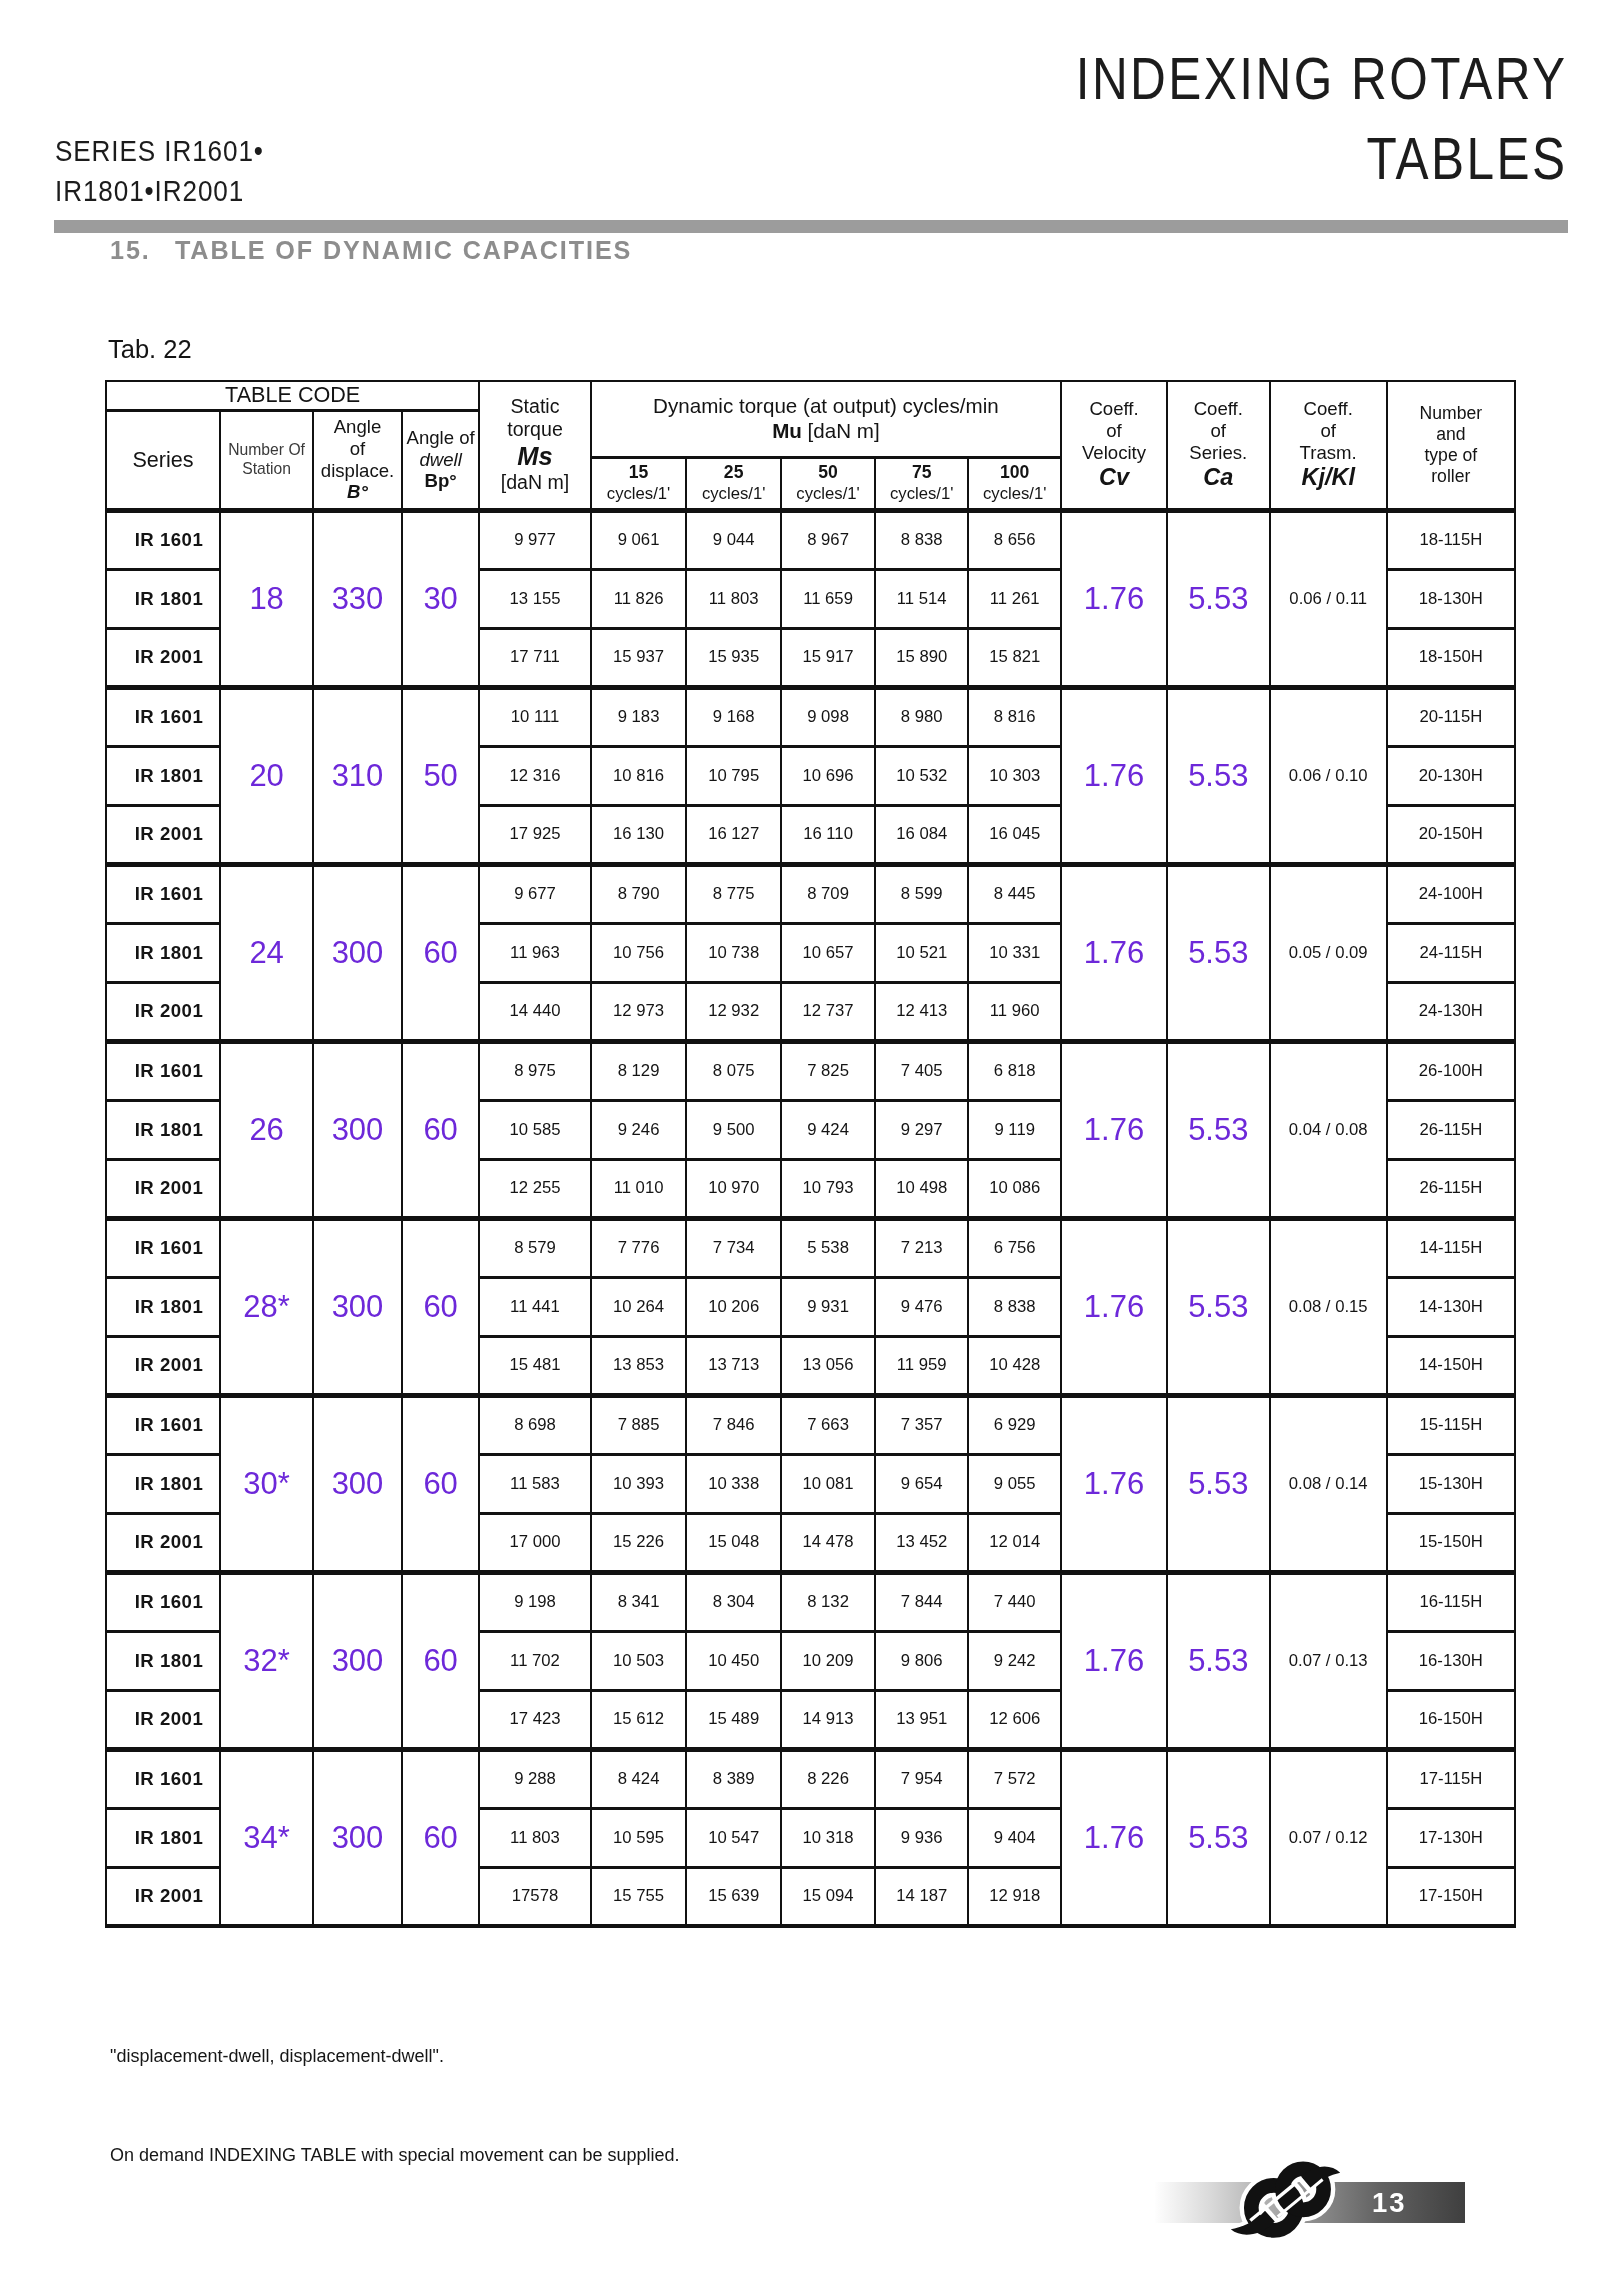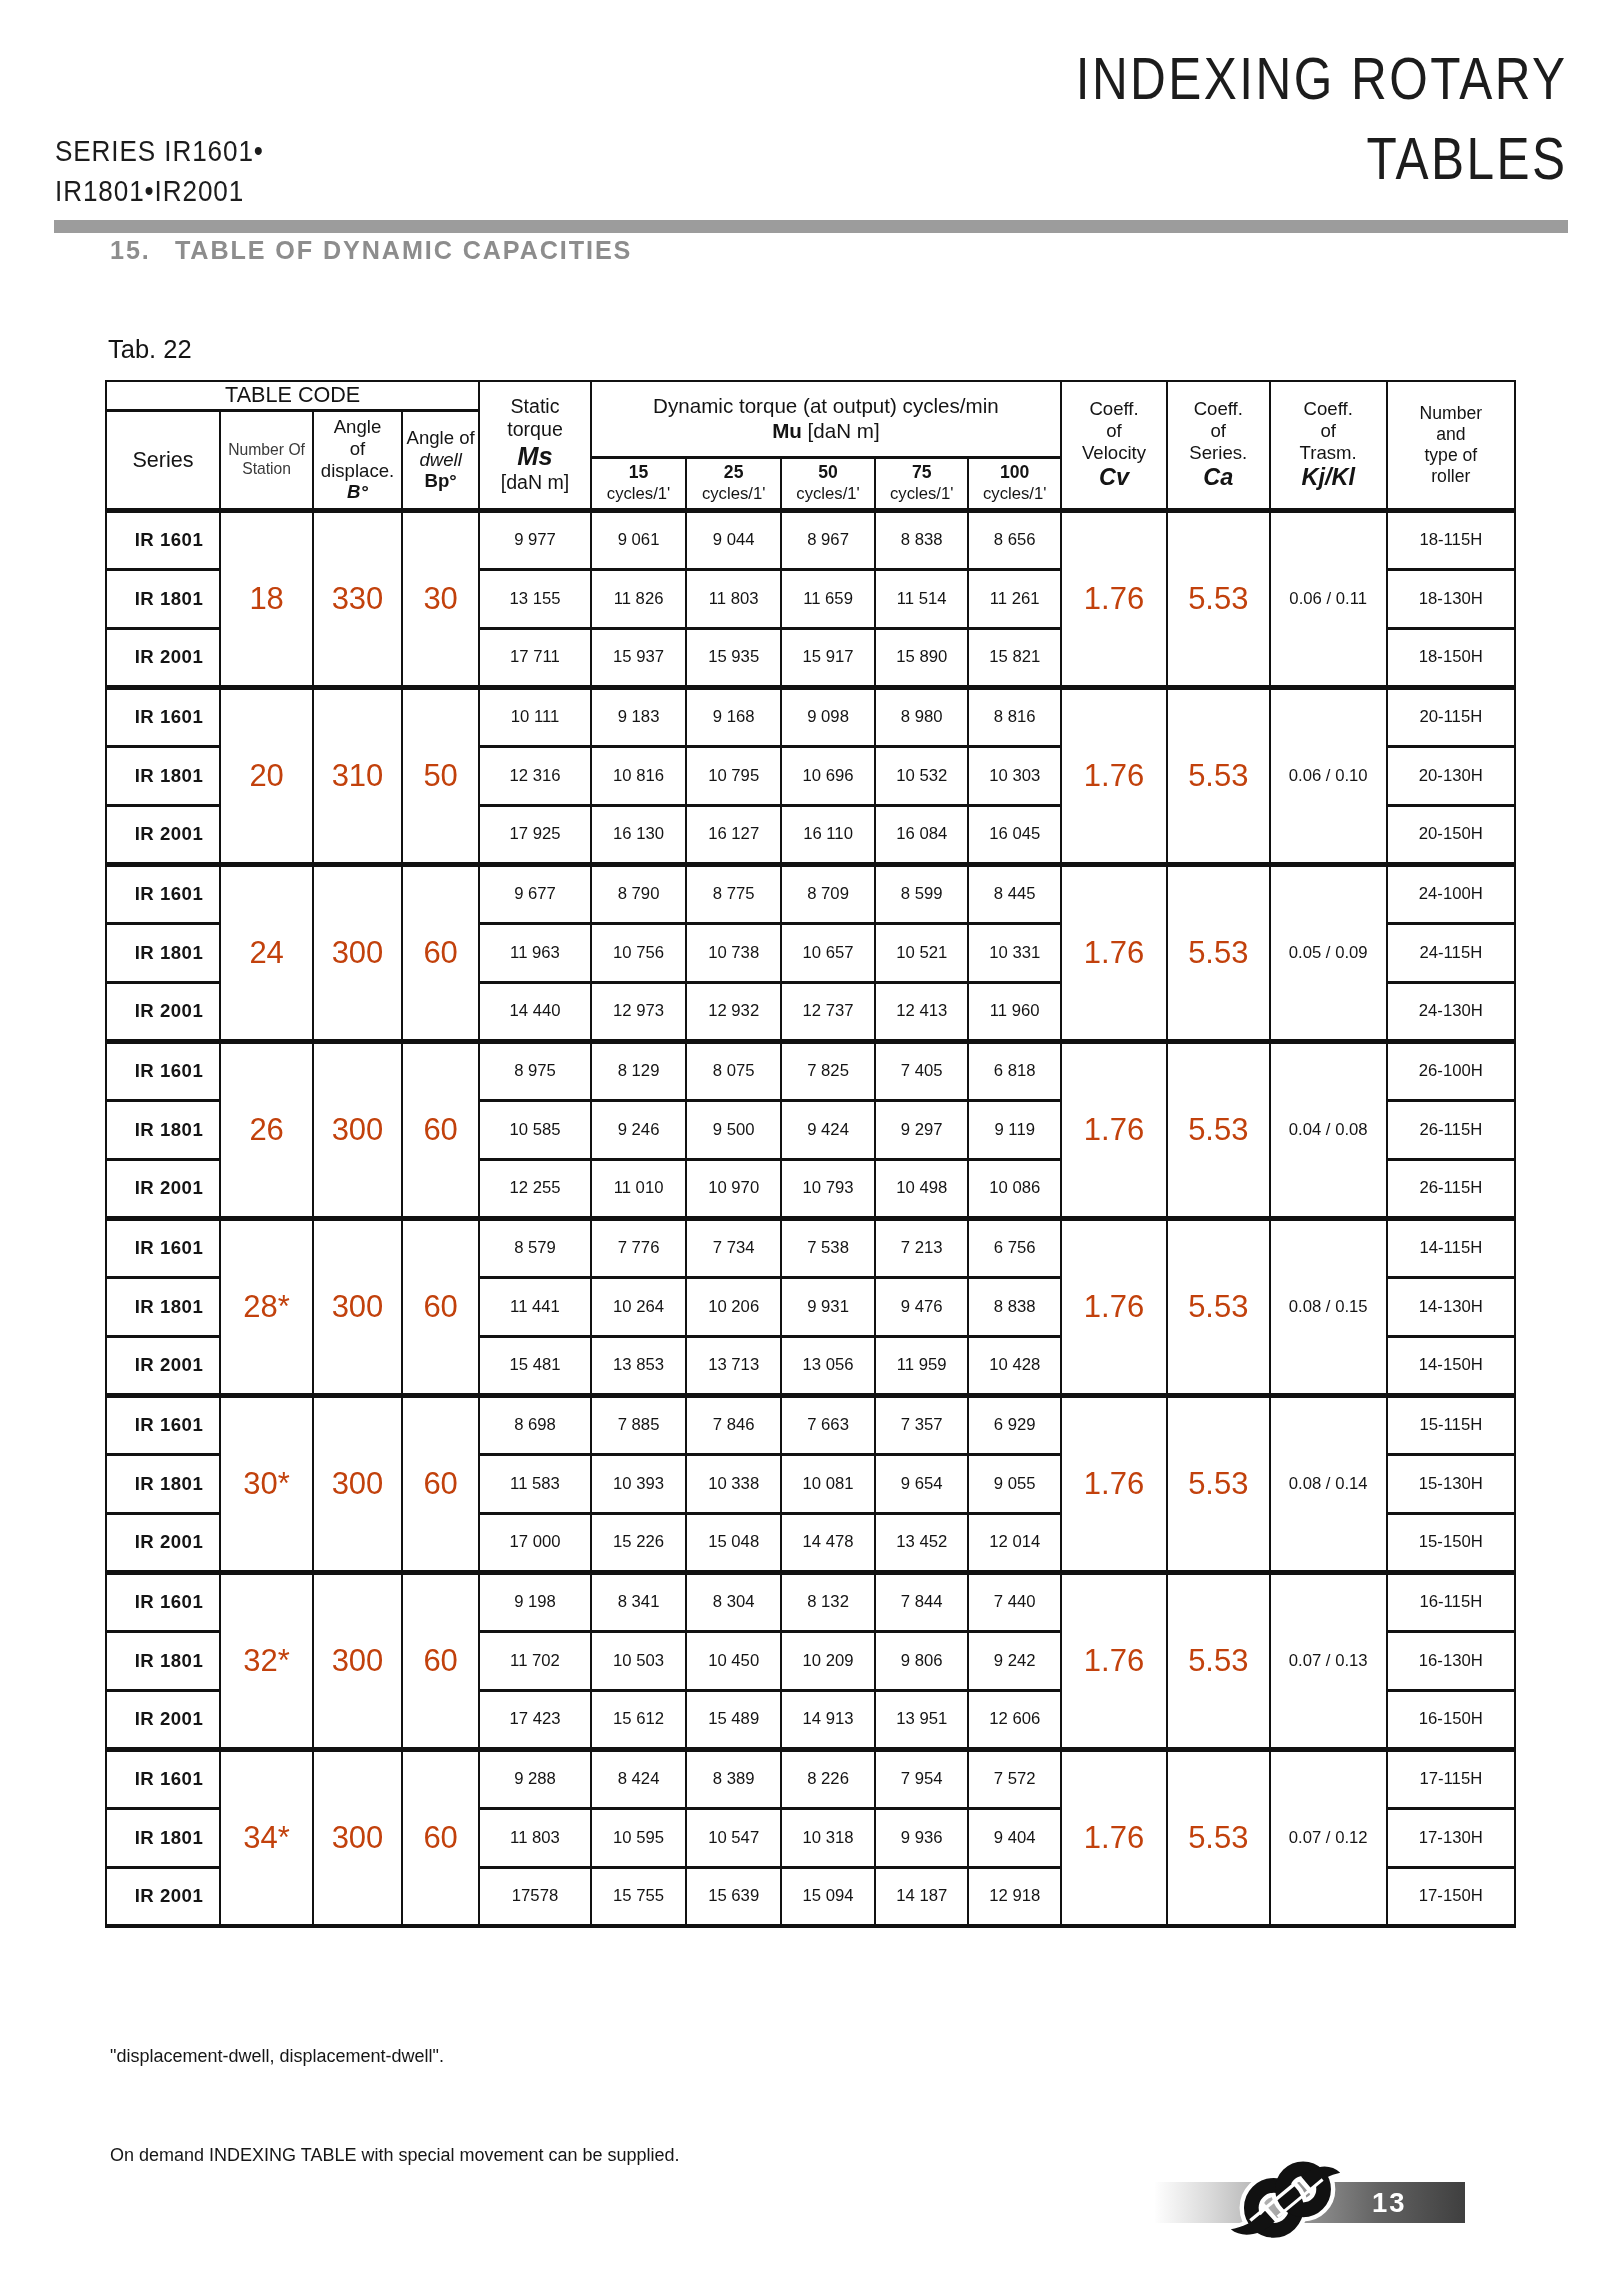--- a/index.html
+++ b/index.html
@@ -49,21 +49,21 @@
   .cyc b { display:block; font-size:17.6px; line-height:1.2; }
   .cyc span { display:block; font-size:16.7px; line-height:1.2; }
   .sym-bi { font-weight:bold; font-style:italic; }
   .sym-b { font-weight:bold; }
   .sym-i { font-style:italic; }
   .big-sym { font-size:25.5px; }
   .coeff-sym { font-size:23.5px; }
 
   td.series { text-align:left; padding-left:11.8px; font-weight:bold; font-size:18.6px; letter-spacing:0.5px; }
   td.num { font-size:16.7px; }
-  td.big { font-size:31px; color:#c2410c; }
+  td.big { font-size:31px; color:#6d28d9; }
   td.knum { font-size:16.7px; }
   td.roller { font-size:16.7px;margin-left:40px; }
 
   
   .note1 { position:absolute; left:110px; top:2035px; width:1406px; font-size:18px; line-height:42px; color:#161616; }
   .note1 .l1 { text-align:justify; text-align-last:justify; }
   .note2 { position:absolute; left:110px; top:2145px; font-size:18px; color:#161616; }
 
   
   .page-bar { position:absolute; left:1155px; top:2182px; width:310px; height:41px;
@@ -337,21 +337,21 @@
           <td class="roller">26-115H</td>
         </tr>
         <tr class="group-start">
           <td class="series">IR 1601</td>
           <td class="big" rowspan="3">28*</td>
           <td class="big" rowspan="3">300</td>
           <td class="big" rowspan="3">60</td>
           <td class="num">8 579</td>
           <td class="num">7 776</td>
           <td class="num">7 734</td>
-          <td class="num">7 538</td>
+          <td class="num">5 538</td>
           <td class="num">7 213</td>
           <td class="num">6 756</td>
           <td class="big" rowspan="3">1.76</td>
           <td class="big" rowspan="3">5.53</td>
           <td class="knum" rowspan="3">0.08 / 0.15</td>
           <td class="roller">14-115H</td>
         </tr>
         <tr>
           <td class="series">IR 1801</td>
           <td class="num">11 441</td>

